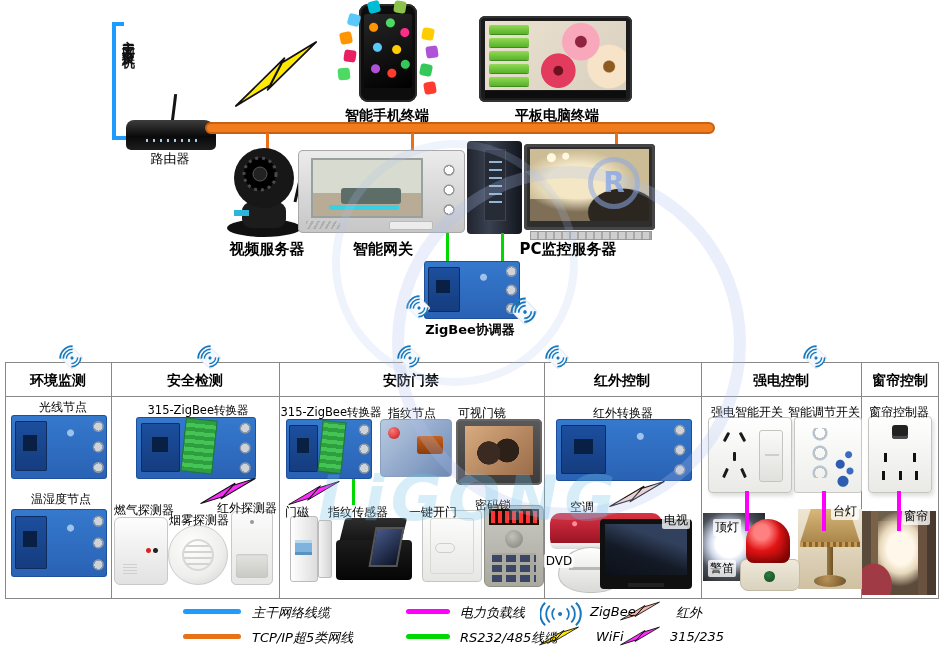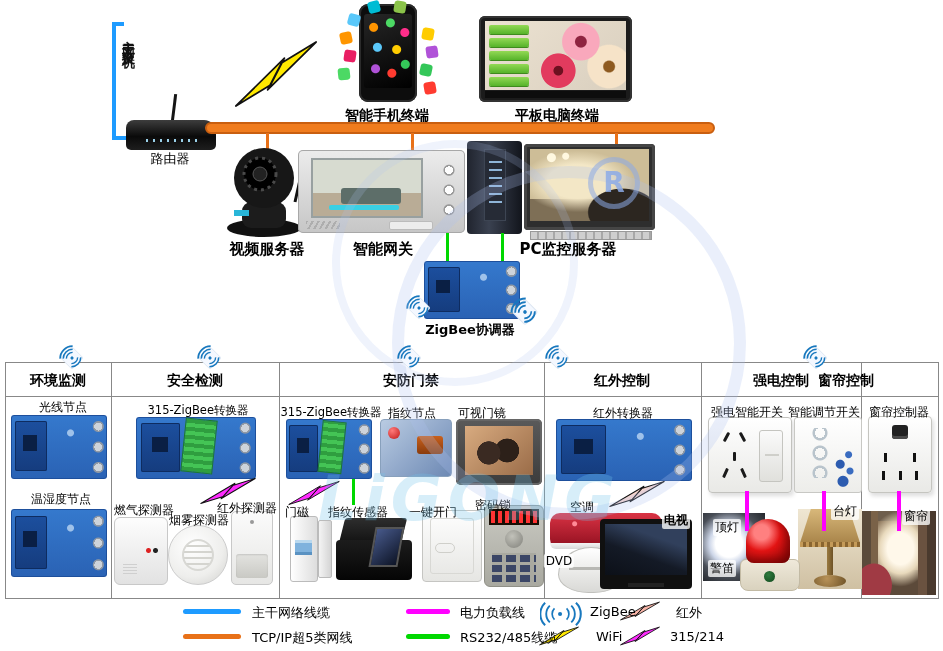--- a/index.html
+++ b/index.html
@@ -6,21 +6,21 @@
   .stage{position:relative;width:943px;height:651px;background:#fff;overflow:hidden;
          font-family:"DejaVu Sans","Liberation Sans",sans-serif;color:#000;}
   .abs{position:absolute;}
   
   .cap{position:absolute;z-index:6;font-size:12px;white-space:nowrap;transform:translateX(-50%);}
   .cap.sm{font-size:11.5px;}
   .cap.hdr{font-size:14px;font-weight:bold;text-align:right;}
   .cap.big{font-size:15px;font-weight:bold;}
   .cap.mid{font-size:13px;font-weight:bold;}
   .cap.onimg{background:rgba(255,255,255,.78);padding:0 2px;border-radius:2px;}
-  .lcap{position:absolute;z-index:6;font-size:13px;white-space:nowrap;}
+  .lcap{position:absolute;z-index:6;font-size:13px;white-space:nowrap;font-style:italic;}
   .vtext{position:absolute;left:119px;top:30px;z-index:6;writing-mode:vertical-rl;text-orientation:upright;
          font-size:13px;font-weight:600;letter-spacing:3px;color:#111;}
   
   .wire{position:absolute;z-index:2;}
   .brk{background:#1e9bff;}
   .bus{left:205px;top:122px;width:506px;height:8px;background:#f07c1e;border:2px solid #c95f10;border-radius:6px;z-index:2;}
   .drop{width:3px;background:#e87118;}
   .glink{width:3px;background:#00d800;}
   .mline{width:4px;background:#ff00ff;z-index:3;}
   
@@ -405,21 +405,21 @@
     <i class="div-v" style="left:538px;"></i>
     <i class="div-v" style="left:695px;"></i>
     <i class="div-v" style="left:855px;"></i>
     <i class="hdr-line"></i>
 
     <div class="cap hdr" style="left:52px;top:9px;">环境监测</div>
     <div class="cap hdr" style="left:189px;top:9px;">安全检测</div>
     <div class="cap hdr" style="left:405px;top:9px;">安防门禁</div>
     <div class="cap hdr" style="left:616px;top:9px;">红外控制</div>
     <div class="cap hdr" style="left:775px;top:9px;">强电控制</div>
-    <div class="cap hdr" style="left:840px;top:9px;">窗帘控制</div>
+    <div class="cap hdr" style="left:894px;top:9px;">窗帘控制</div>
 
     <div class="cap" style="left:57px;top:36px;">光线节点</div>
     <div class="pcb" style="left:5px;top:52px;width:96px;height:64px;"></div>
     <div class="cap" style="left:55px;top:128px;">温湿度节点</div>
     <div class="pcb" style="left:5px;top:146px;width:96px;height:68px;"></div>
 
     <div class="cap sm" style="left:192px;top:40px;">315-ZigBee转换器</div>
     <div class="pcb" style="left:130px;top:54px;width:120px;height:62px;">
       <i class="gmod"></i>
     </div>
@@ -462,21 +462,21 @@
       <i class="lk-keys"></i>
     </div>
 
     <div class="cap" style="left:617px;top:42px;">红外转换器</div>
     <div class="pcb" style="left:550px;top:56px;width:136px;height:62px;"></div>
     <svg class="bolt" style="left:600px;top:117px;" width="62" height="28" viewBox="0 0 70 36">
       <path d="M0 34 L44 8 L29 25 Z M70 2 L26 28 L41 11 Z" fill="#f8d6ce" stroke="#111" stroke-width="1.3" stroke-linejoin="round"></path>
     </svg>
     <div class="cap" style="left:576px;top:136px;">空调</div>
     <div class="ac" style="position:absolute;left:544px;top:150px;width:112px;height:36px;"></div>
-    <div class="cap onimg" style="left:670px;top:149px;font-weight:bold;">电视</div>
+    <div class="cap onimg" style="left:670px;top:149px;">电视</div>
     <div class="dvd" style="position:absolute;left:552px;top:184px;width:64px;height:44px;"></div>
     <div class="cap onimg" style="left:553px;top:191px;">DVD</div>
     <div class="tv" style="position:absolute;left:594px;top:156px;width:92px;height:70px;z-index:3;"></div>
 
     <div class="cap" style="left:741px;top:41px;">强电智能开关</div>
     <div class="pswitch" style="position:absolute;left:702px;top:54px;width:82px;height:74px;">
       <i class="hole" style="left:16px;top:14px;width:3px;height:10px;transform:rotate(28deg);"></i>
       <i class="hole" style="left:32px;top:14px;width:3px;height:10px;transform:rotate(-28deg);"></i>
       <i class="hole" style="left:24px;top:34px;width:3px;height:9px;"></i>
       <i class="hole" style="left:15px;top:50px;width:3px;height:10px;transform:rotate(24deg);"></i>
@@ -536,15 +536,15 @@
     <path d="M0 34 L44 8 L29 25 Z M70 2 L26 28 L41 11 Z" fill="#ffe900" stroke="#111" stroke-width="1.6" stroke-linejoin="round"></path>
   </svg>
   <div class="lcap" style="left:596px;top:629px;">WiFi</div>
   <svg class="bolt" style="left:617px;top:601px;" width="46" height="20" viewBox="0 0 70 36">
     <path d="M0 34 L44 8 L29 25 Z M70 2 L26 28 L41 11 Z" fill="#f6b3a6" stroke="#111" stroke-width="1.6" stroke-linejoin="round"></path>
   </svg>
   <div class="lcap" style="left:676px;top:604px;">红外</div>
   <svg class="bolt" style="left:617px;top:626px;" width="46" height="20" viewBox="0 0 70 36">
     <path d="M0 34 L44 8 L29 25 Z M70 2 L26 28 L41 11 Z" fill="#ff2bff" stroke="#111" stroke-width="1.6" stroke-linejoin="round"></path>
   </svg>
-  <div class="lcap" style="left:670px;top:629px;">315/214</div>
+  <div class="lcap" style="left:670px;top:629px;">315/235</div>
 
 </div>
 
 </body></html>

